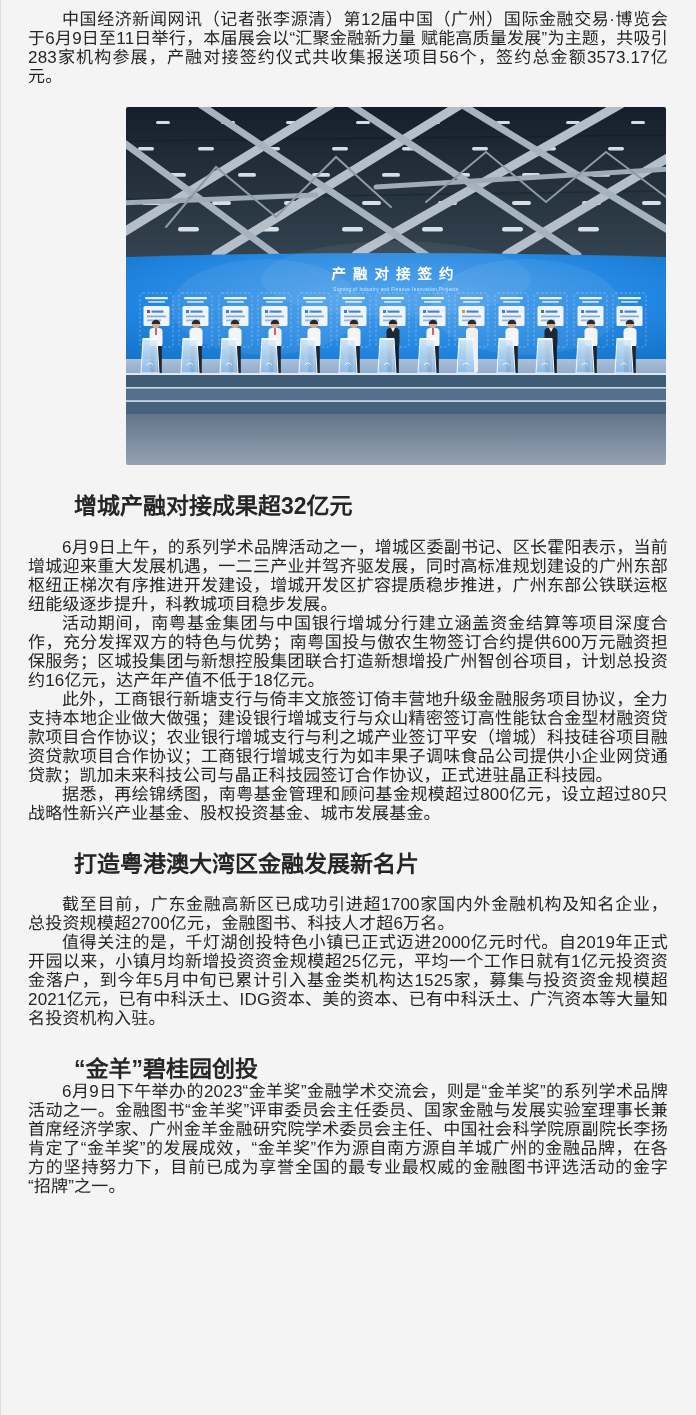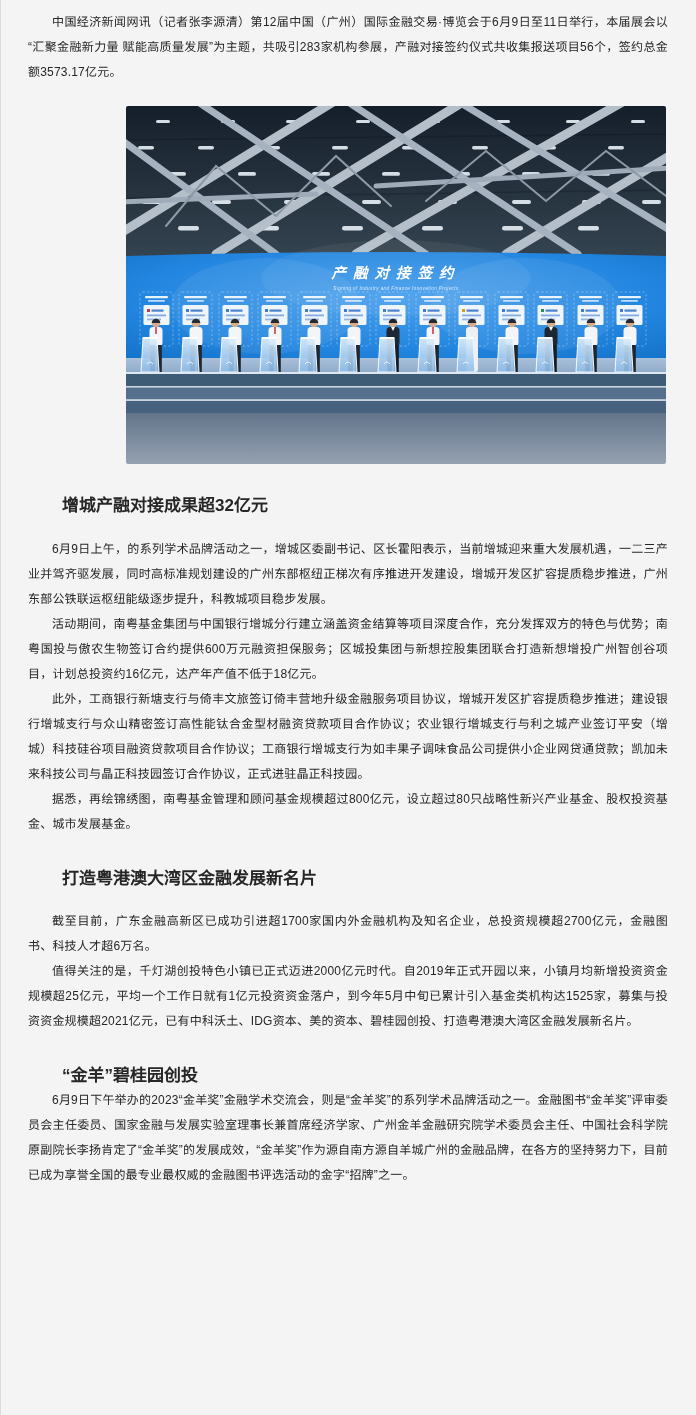--- a/index.html
+++ b/index.html
@@ -10,41 +10,40 @@
     border-left:1px solid #dcdcdc;
     box-sizing:border-box;
     color:#262626;
     font-family:"Liberation Sans","DejaVu Sans",sans-serif;
   }
   main.article{
     padding:10px 28px 16px 27px;
   }
   p.para{
     margin:0;
-    font-size:12px;
-    line-height:25px;
+    font-size:17px;
+    line-height:19px;
     text-align:justify;
     text-indent:2em;
     letter-spacing:0.2px;
   }
   h2.section{
     margin:30px 0 19px;
-    font-size:17px;
+    font-size:23px;
     line-height:23.6px;
     font-weight:700;
     text-indent:2em;
   }
   h2.section.tight{
     margin:30px 0 0;
   }
   figure.photo{
     margin:21px auto 28px;
     width:444px;
     line-height:0;
-    font-style:italic;
   }
   figure.photo svg{
     display:block;
     border-radius:2px;
   }
 </style>
 </head>
 <body>
 
 <main class="article">
@@ -253,23 +252,23 @@
         <rect x="0" y="293.5" width="540" height="1.5" fill="#c7d2dc"></rect>
         <rect x="0" y="295" width="540" height="12" fill="#46627e"></rect>
       </g>
       <rect x="0" y="307" width="540" height="51" fill="url(#gFloor)"></rect>
     </svg>
   </figure>
 
   <h2 class="section">增城产融对接成果超32亿元</h2>
   <p class="para">6月9日上午，的系列学术品牌活动之一，增城区委副书记、区长霍阳表示，当前增城迎来重大发展机遇，一二三产业并驾齐驱发展，同时高标准规划建设的广州东部枢纽正梯次有序推进开发建设，增城开发区扩容提质稳步推进，广州东部公铁联运枢纽能级逐步提升，科教城项目稳步发展。</p>
   <p class="para">活动期间，南粤基金集团与中国银行增城分行建立涵盖资金结算等项目深度合作，充分发挥双方的特色与优势；南粤国投与傲农生物签订合约提供600万元融资担保服务；区城投集团与新想控股集团联合打造新想增投广州智创谷项目，计划总投资约16亿元，达产年产值不低于18亿元。</p>
-  <p class="para">此外，工商银行新塘支行与倚丰文旅签订倚丰营地升级金融服务项目协议，增城开发区扩容提质稳步推进；建设银行增城支行与众山精密签订高性能钛合金型材融资贷款项目合作协议；农业银行增城支行与利之城产业签订平安（增城）科技硅谷项目融资贷款项目合作协议；工商银行增城支行为如丰果子调味食品公司提供小企业网贷通贷款；凯加未来科技公司与晶正科技园签订合作协议，正式进驻晶正科技园。</p>
+  <p class="para">此外，工商银行新塘支行与倚丰文旅签订倚丰营地升级金融服务项目协议，全力支持本地企业做大做强；建设银行增城支行与众山精密签订高性能钛合金型材融资贷款项目合作协议；农业银行增城支行与利之城产业签订平安（增城）科技硅谷项目融资贷款项目合作协议；工商银行增城支行为如丰果子调味食品公司提供小企业网贷通贷款；凯加未来科技公司与晶正科技园签订合作协议，正式进驻晶正科技园。</p>
   <p class="para">据悉，再绘锦绣图，南粤基金管理和顾问基金规模超过800亿元，设立超过80只战略性新兴产业基金、股权投资基金、城市发展基金。</p>
 
   <h2 class="section">打造粤港澳大湾区金融发展新名片</h2>
   <p class="para">截至目前，广东金融高新区已成功引进超1700家国内外金融机构及知名企业，总投资规模超2700亿元，金融图书、科技人才超6万名。</p>
-  <p class="para">值得关注的是，千灯湖创投特色小镇已正式迈进2000亿元时代。自2019年正式开园以来，小镇月均新增投资资金规模超25亿元，平均一个工作日就有1亿元投资资金落户，到今年5月中旬已累计引入基金类机构达1525家，募集与投资资金规模超2021亿元，已有中科沃土、IDG资本、美的资本、碧桂园创投、打造粤港澳大湾区金融发展新名片。</p>
+  <p class="para">值得关注的是，千灯湖创投特色小镇已正式迈进2000亿元时代。自2019年正式开园以来，小镇月均新增投资资金规模超25亿元，平均一个工作日就有1亿元投资资金落户，到今年5月中旬已累计引入基金类机构达1525家，募集与投资资金规模超2021亿元，已有中科沃土、IDG资本、美的资本、已有中科沃土、广汽资本等大量知名投资机构入驻。</p>
 
   <h2 class="section tight">“金羊”碧桂园创投</h2>
   <p class="para">6月9日下午举办的2023“金羊奖”金融学术交流会，则是“金羊奖”的系列学术品牌活动之一。金融图书“金羊奖”评审委员会主任委员、国家金融与发展实验室理事长兼首席经济学家、广州金羊金融研究院学术委员会主任、中国社会科学院原副院长李扬肯定了“金羊奖”的发展成效，“金羊奖”作为源自南方源自羊城广州的金融品牌，在各方的坚持努力下，目前已成为享誉全国的最专业最权威的金融图书评选活动的金字“招牌”之一。</p>
 
 </main>
 
 </body></html>

